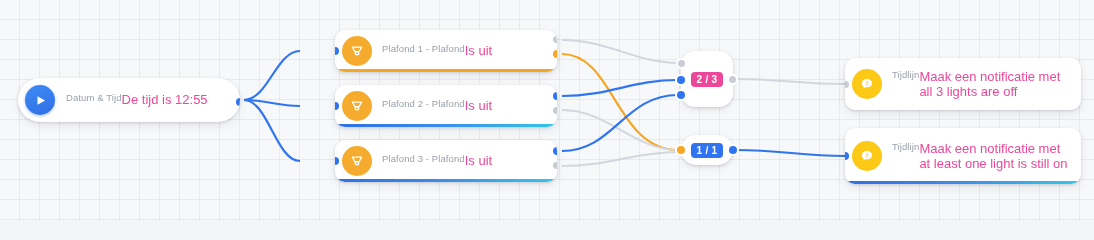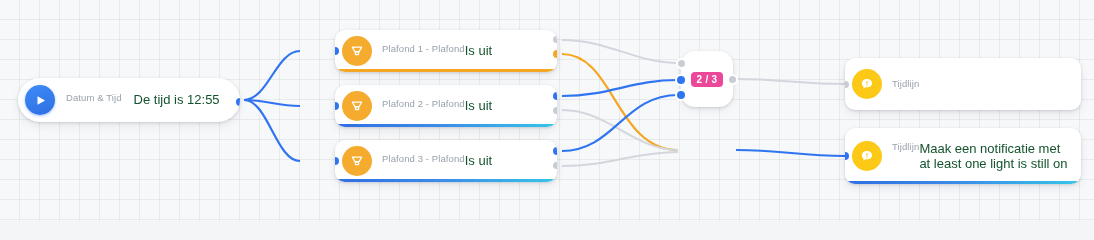--- a/index.html
+++ b/index.html
@@ -27,28 +27,28 @@
   .node-inner{display:flex;align-items:center;height:100%;box-sizing:border-box;}
   .accent{position:absolute;left:0;right:0;bottom:0;height:3px;}
   .accent.orange{background:#f5a623;}
   .accent.bluecyan{background:linear-gradient(90deg,#2f6fe4 0%,#3b8ae8 45%,#35c6e8 100%);}
 
   .ic{flex:0 0 auto;border-radius:50%;display:flex;align-items:center;justify-content:center;}
   .ic svg{display:block;}
 
   .texts{display:flex;flex-direction:row;justify-content:center;min-width:0;}
   .cap{color:#9aa1ac;font-size:9.5px;line-height:12px;letter-spacing:.1px;white-space:nowrap;}
-  .ttl{color:#14532d;font-size:13px;line-height:15.5px;font-weight:400;}
+  .ttl{color:#ec4899;font-size:13px;line-height:15.5px;font-weight:400;}
 
   
   #trigger{left:18px;top:78px;width:222px;height:44px;border-radius:22px;}
   #trigger .node-inner{padding:0 14px 0 7px;}
   #trigger .ic{width:30px;height:30px;background:linear-gradient(160deg,#3d8bf5,#2f6fe4);margin-right:11px;
                box-shadow:0 1px 3px rgba(47,111,228,.45);}
-  #trigger .texts{gap:12px;}
+  #trigger .texts{gap:0;}
 
   
   .light{left:335px;width:222px;height:42px;}
   .light .node-inner{padding:0 12px 0 7px;}
   .light .ic{width:30px;height:30px;background:#f5ab2e;margin-right:10px;}
   #light1{top:30px;}
   #light2{top:85px;}
   #light3{top:140px;text-align:center;}
 
   
@@ -175,32 +175,38 @@
   </div>
 
   <div class="gate" id="gate1">
     <span class="badge orange">2 / 3</span>
     <span class="port gray" style="left:-3px;top:9px;"></span>
     <span class="port blue" style="left:-4px;top:25px;"></span>
     <span class="port blue" style="left:-4px;top:40px;"></span>
     <span class="port gray" style="right:-3px;top:25px;"></span>
   </div>
 
+  <div class="gate" id="gate2">
+    <span class="badge blue">1 / 1</span>
+    <span class="port orange" style="left:-4px;top:11px;"></span>
+    <span class="port blue" style="right:-4px;top:11px;"></span>
+  </div>
 
   <div class="node notif" id="notif1">
     <div class="node-inner">
       <span class="ic">
         <svg width="16" height="16" viewBox="0 0 16 16">
           <path d="M8 3.1c2.9 0 5.1 1.8 5.1 4.1 0 2.3-2.2 4.1-5.1 4.1-.5 0-1-.05-1.45-.15L4.3 12.6l.45-1.85C3.55 10 2.9 8.85 2.9 7.2 2.9 4.9 5.1 3.1 8 3.1z" fill="#ffffff"></path>
           <rect x="7.45" y="5.1" width="1.1" height="2.9" rx="0.55" fill="#fbc916"></rect>
           <circle cx="8" cy="9.15" r="0.65" fill="#fbc916"></circle>
         </svg>
       </span>
       <span class="texts">
         <span class="cap">Tijdlijn</span>
+        <span class="ttl">Maak een notificatie met all 3 lights are off</span>
       </span>
     </div>
     <span class="port gray" style="left:-3px;top:23px;"></span>
   </div>
 
   <div class="node notif" id="notif2">
     <div class="node-inner">
       <span class="ic">
         <svg width="16" height="16" viewBox="0 0 16 16">
           <path d="M8 3.1c2.9 0 5.1 1.8 5.1 4.1 0 2.3-2.2 4.1-5.1 4.1-.5 0-1-.05-1.45-.15L4.3 12.6l.45-1.85C3.55 10 2.9 8.85 2.9 7.2 2.9 4.9 5.1 3.1 8 3.1z" fill="#ffffff"></path>

